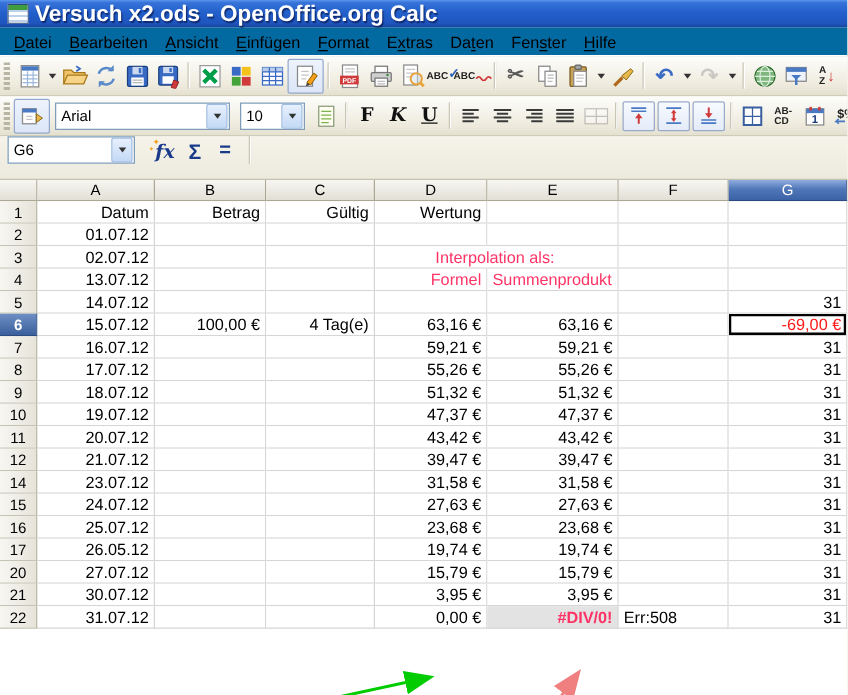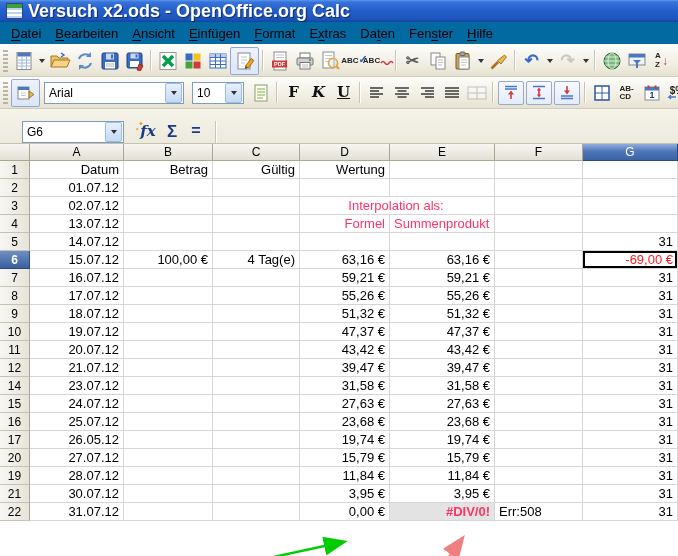--- a/index.html
+++ b/index.html
@@ -47,21 +47,21 @@
   .combo .val{flex:1;font-size:12px;padding:0 4px;color:#000;}
   .combo .drop{width:15px;height:18px;margin:0 1px;background:linear-gradient(#e7f0fd,#c3d9f5);border:1px solid #9ebbe0;border-radius:2px;display:flex;align-items:center;justify-content:center;}
   .font-combo{width:138px;margin:0 4px;}
   .size-combo{width:50px;margin:0 4px;}
   .fmt-letter{font-family:"DejaVu Serif",serif;font-weight:bold;font-size:15px;color:#111;line-height:1;}
   .fmt-italic{font-style:italic;}
   .fmt-under{text-decoration:underline;}
   .boxbtn{width:24px;height:22px;border:1px solid #99aacb;background:linear-gradient(#f7faff,#e4ecf9);border-radius:2px;display:flex;align-items:center;justify-content:center;margin:0 1px;flex:none;}
   .abcd{display:flex;flex-direction:column;line-height:1;font-size:8px;font-weight:bold;color:#222;align-items:flex-start;}
   
-  .formulabar{height:34px;background:linear-gradient(180deg,#f6f4ea,#eceadd);border-bottom:1px solid #c6c2b2;display:flex;align-items:flex-end;padding:0 0 0 22px;}
+  .formulabar{height:34px;background:linear-gradient(180deg,#f6f4ea,#eceadd);border-bottom:1px solid #c6c2b2;display:flex;align-items:flex-start;padding:0 0 0 6px;}
   .namebox{width:100px;height:20px;background:#fff;border:1px solid #7f9db9;display:flex;align-items:center;flex:none;}
   .namebox .val{flex:1;font-size:12px;padding:0 4px;}
   .fbtn{width:24px;height:24px;display:flex;align-items:center;justify-content:center;flex:none;position:relative;}
   .fx{font-family:"DejaVu Serif",serif;font-style:italic;font-weight:bold;font-size:15px;color:#1a3a8a;line-height:1;}
   .spark{position:absolute;top:1px;left:2px;font-size:7px;color:#f0a01a;font-style:normal;}
   .spark2{position:absolute;top:7px;left:-1px;font-size:5px;color:#f0a01a;font-style:normal;}
   .sigma{font-size:17px;font-weight:bold;color:#1a3a8a;line-height:1;}
   .equals{font-size:16px;font-weight:bold;color:#1a3a8a;line-height:1;}
   .fsep{width:1px;height:22px;background:#c9c5b4;margin:0 5px 0 7px;border-right:1px solid #fff;}
   .formula-input{flex:1;height:22px;background:#fff;border:1px solid #7f9db9;border-right:none;font-size:12.5px;display:flex;align-items:center;padding:0 3px;color:#000;white-space:pre;}
@@ -627,30 +627,20 @@
           <th class="rowhead">20</th>
           <td class="cell">27.07.12</td>
           <td class="cell"></td>
           <td class="cell"></td>
           <td class="cell">15,79 €</td>
           <td class="cell">15,79 €</td>
           <td class="cell"></td>
           <td class="cell">31</td>
         </tr>
         <tr>
-          <th class="rowhead">19</th>
-          <td class="cell">28.07.12</td>
-          <td class="cell"></td>
-          <td class="cell"></td>
-          <td class="cell">11,84 €</td>
-          <td class="cell">11,84 €</td>
-          <td class="cell"></td>
-          <td class="cell">31</td>
-        </tr>
-        <tr>
           <th class="rowhead">21</th>
           <td class="cell">30.07.12</td>
           <td class="cell"></td>
           <td class="cell"></td>
           <td class="cell">3,95 €</td>
           <td class="cell">3,95 €</td>
           <td class="cell"></td>
           <td class="cell">31</td>
         </tr>
         <tr>

